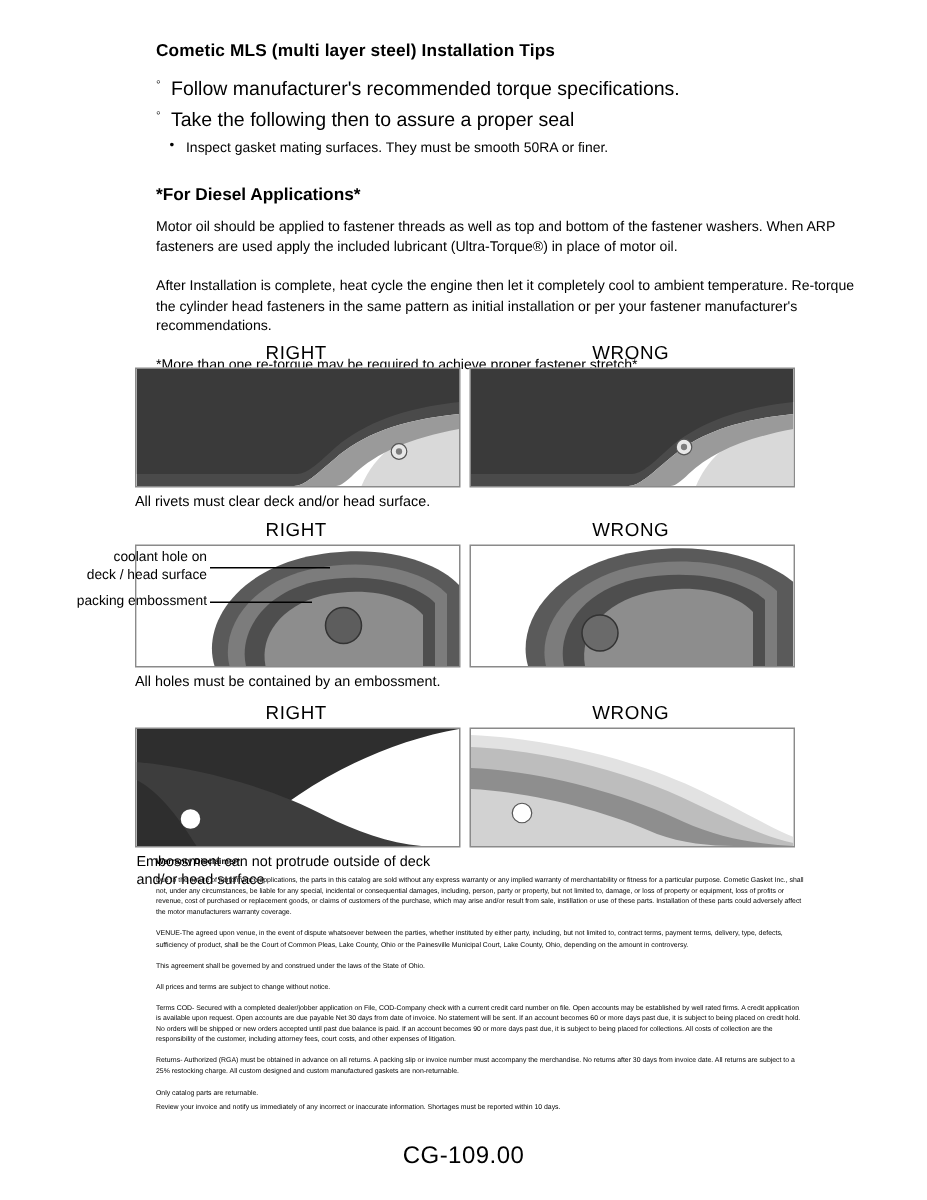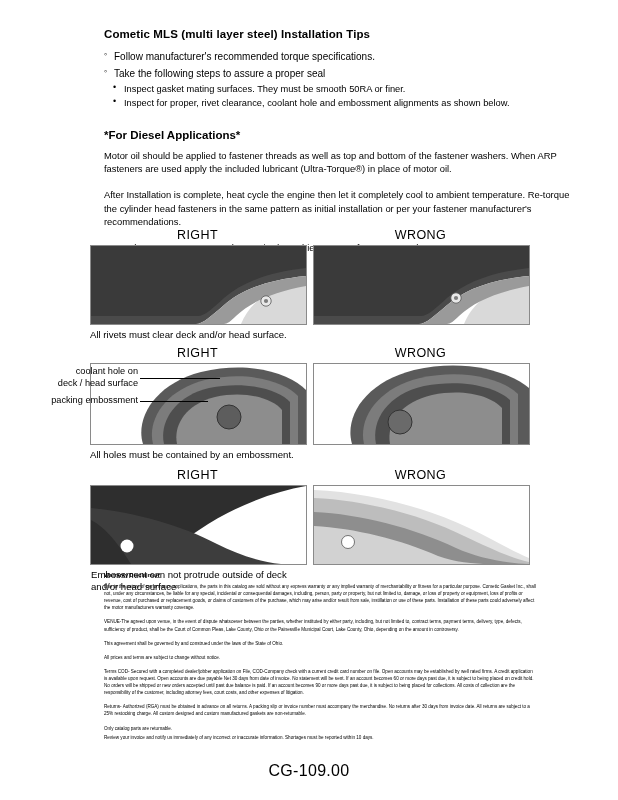--- a/index.html
+++ b/index.html
@@ -33,21 +33,21 @@
     font-weight: bold;
     margin: 0 0 9px 0;
     letter-spacing: 0.1px;
   }
   ul.bullets {
     list-style: none;
     margin: 0;
     padding: 0;
   }
   ul.bullets > li {
-    font-size: 10px;
+    font-size: 13px;
     line-height: 1.55;
     position: relative;
     padding-left: 10px;
     margin-bottom: 1px;
   }
   ul.bullets > li::before {
     content: "\25E6";
     position: absolute;
     left: 0;
     top: -1px;
@@ -179,25 +179,24 @@
 </head>
 <body>
 
 <div class="page">
 
   <div class="content">
     <h1 class="title">Cometic MLS (multi layer steel) Installation Tips</h1>
 
     <ul class="bullets">
       <li>Follow manufacturer's recommended torque specifications.</li>
-      <li>Take the following steps to assure a proper seal</li>
+      <li>Take the following then to assure a proper seal</li>
     </ul>
     <ul class="subbullets">
       <li>Inspect gasket mating surfaces.  They must be smooth 50RA or finer.</li>
-      <li>Inspect for proper, rivet clearance, coolant hole and embossment alignments as shown below.</li>
     </ul>
 
     <h2 class="subtitle">*For Diesel Applications*</h2>
     <p class="para">Motor oil should be applied to fastener threads as well as top and bottom of the fastener washers. When ARP fasteners are used apply the included lubricant (Ultra-Torque®) in place of motor oil.</p>
     <p class="para">After Installation is complete, heat cycle the engine then let it completely cool to ambient temperature. Re-torque the cylinder head fasteners in the same pattern as initial installation or per your fastener manufacturer's recommendations.</p>
     <p class="para last">*More than one re-torque may be required to achieve proper fastener stretch*</p>
   </div>
 
   <div class="figures">
 

